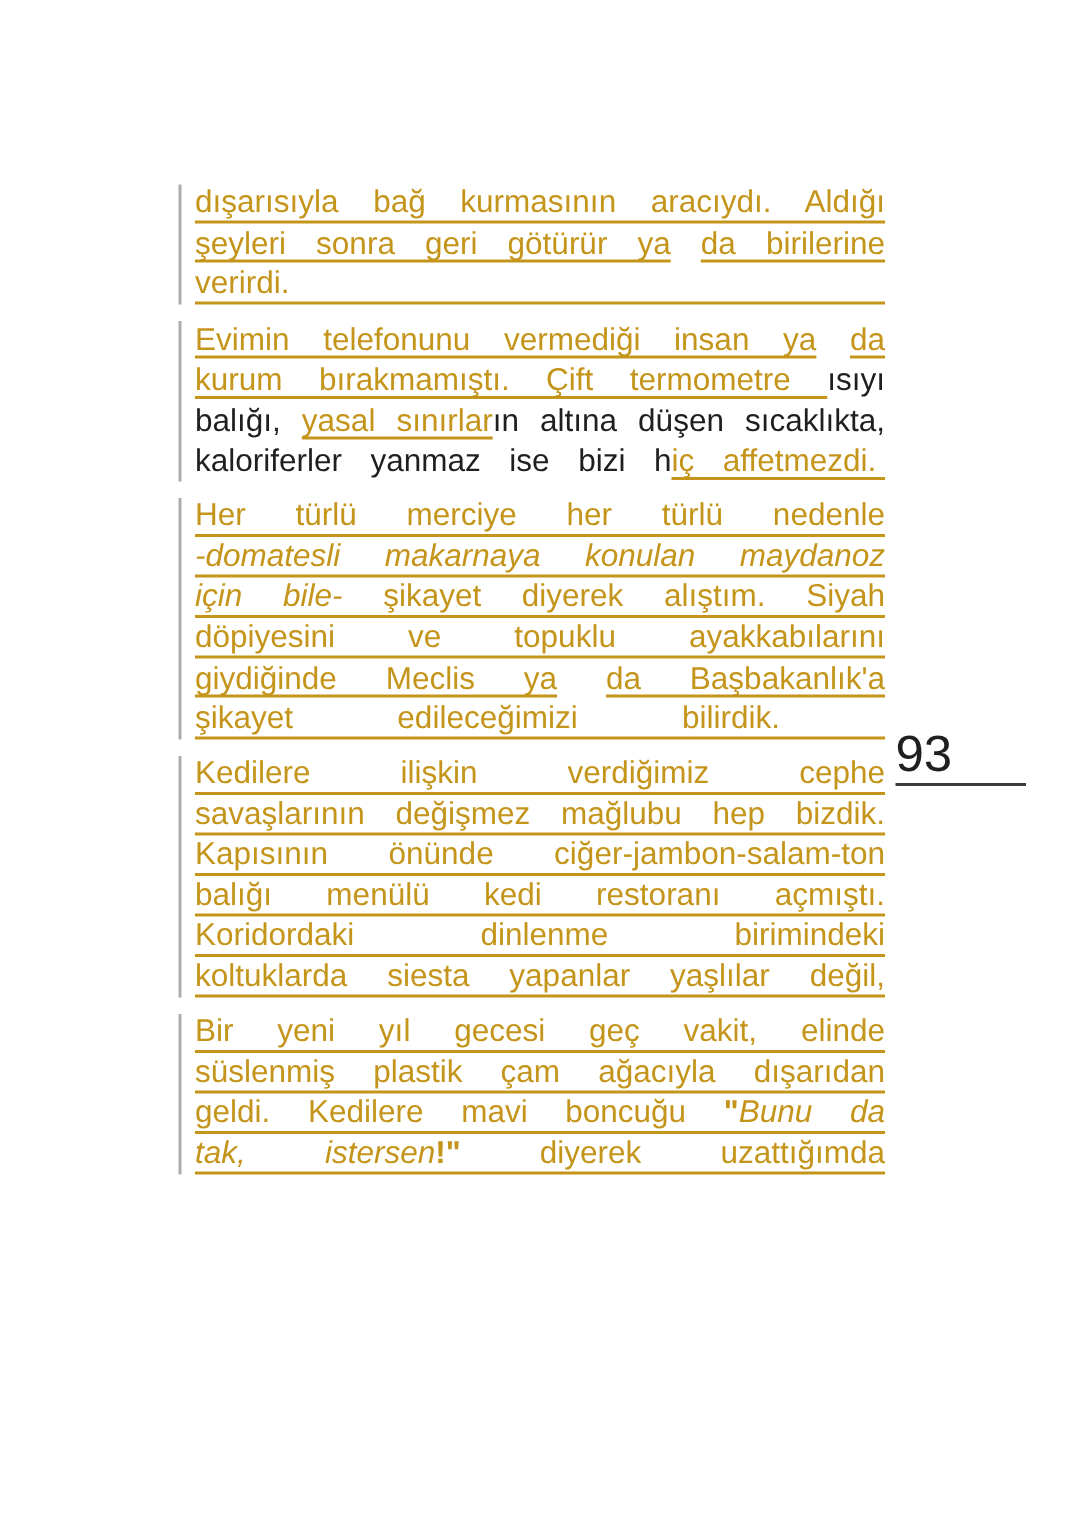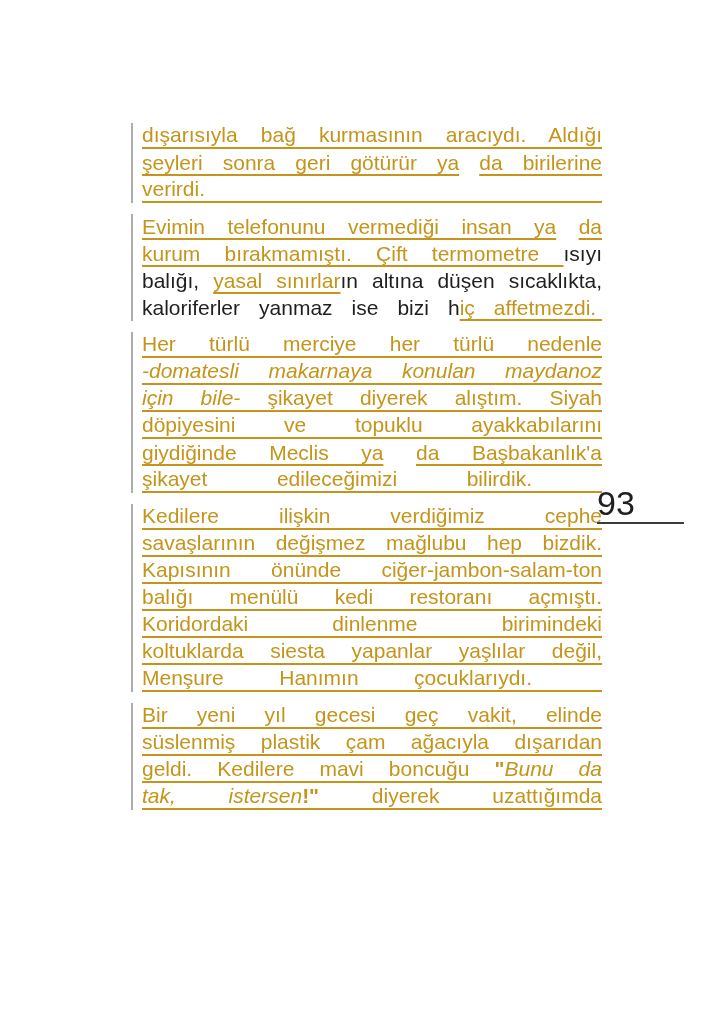--- a/index.html
+++ b/index.html
@@ -12,21 +12,21 @@
   *{margin:0;padding:0;box-sizing:border-box;}
   html,body{background:#fff;}
   .page{
     position:relative;
     width:723px;height:1024px;
     background:var(--bg);
     overflow:hidden;
     font-family:"Liberation Sans",sans-serif;
   }
   .text-block{
-    position:absolute;left:142px;top:122px;width:460px;
+    position:absolute;left:130px;top:122px;width:460px;
   }
   .para{
     position:relative;
     margin-bottom:10px;
   }
   .change-bar{
     position:absolute;left:-11px;top:1px;bottom:0px;width:2px;
     background:var(--bar);
   }
   .line{
@@ -90,21 +90,20 @@
         <div class="line ub"><span class="ins">şikayet edileceğimizi bilirdik.</span><span class="end-spacer"></span></div>
       </div>
       <div class="para">
         <div class="change-bar"></div>
         <div class="line ub"><span class="ins">Kedilere ilişkin verdiğimiz cephe</span></div>
         <div class="line ub"><span class="ins">savaşlarının değişmez mağlubu hep bizdik.</span></div>
         <div class="line ub"><span class="ins">Kapısının önünde ciğer-jambon-salam-ton</span></div>
         <div class="line ub"><span class="ins">balığı menülü kedi restoranı açmıştı.</span></div>
         <div class="line ub"><span class="ins">Koridordaki dinlenme birimindeki</span></div>
         <div class="line ub"><span class="ins">koltuklarda siesta yapanlar yaşlılar değil,</span></div>
-        <div class="line ub"><span class="ins">Menşure Hanımın çocuklarıydı.</span><span class="end-spacer"></span></div>
       </div>
       <div class="para">
         <div class="change-bar"></div>
         <div class="line ub"><span class="ins">Bir yeni yıl gecesi geç vakit, elinde</span></div>
         <div class="line ub"><span class="ins">süslenmiş plastik çam ağacıyla dışarıdan</span></div>
         <div class="line ub"><span class="ins">geldi. Kedilere mavi boncuğu </span><span class="ins bd">"</span><span class="ins it">Bunu da</span></div>
         <div class="line ub"><span class="ins it">tak, istersen</span><span class="ins bd">!"</span><span class="ins"> diyerek uzattığımda</span></div>
       </div>
     </div>
   <div class="page-num">93</div>

